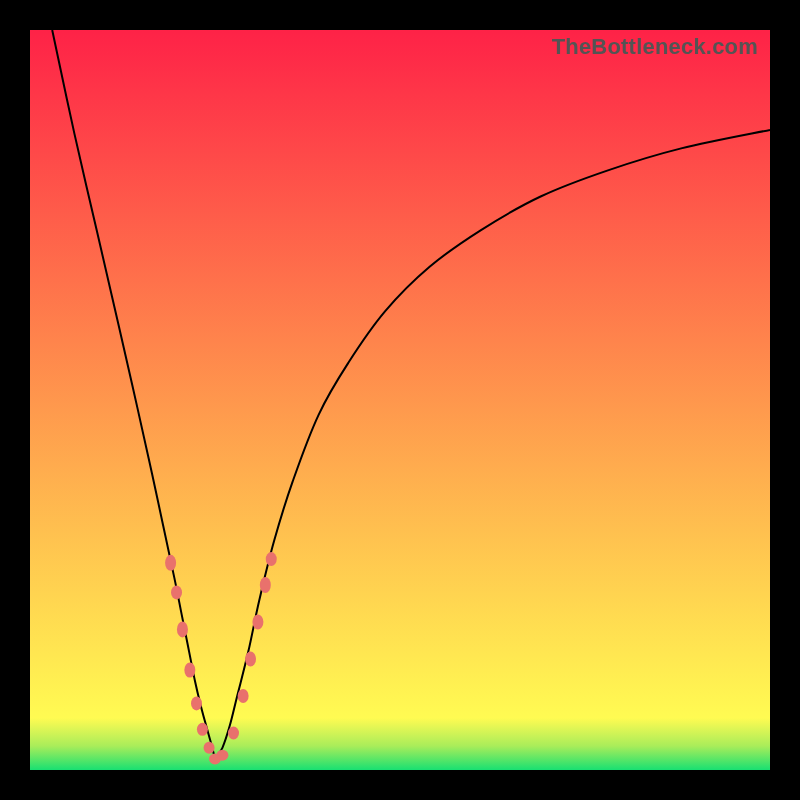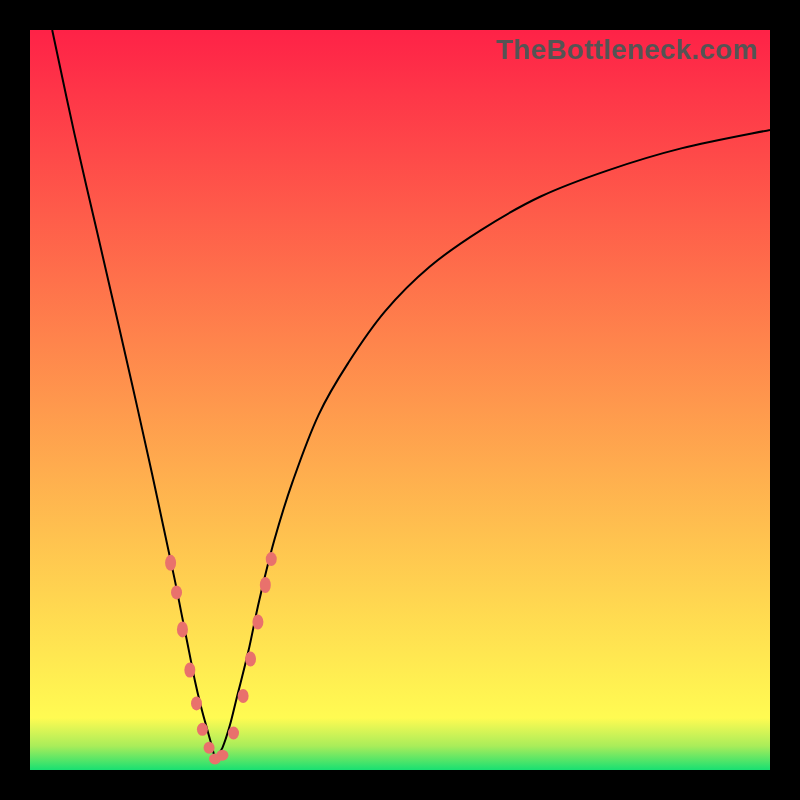--- a/index.html
+++ b/index.html
@@ -27,21 +27,21 @@
   }
   .gradient-band {
     position: absolute;
     left: 0;
     width: 100%;
   }
   .watermark {
     position: absolute;
     top: 4px;
     right: 12px;
-    font-size: 28px;
+    font-size: 22px;
     font-weight: 600;
     color: #545454;
     letter-spacing: 0.2px;
     user-select: none;
   }
   svg.curves {
     position: absolute;
     left: 0;
     top: 0;
     width: 740px;

